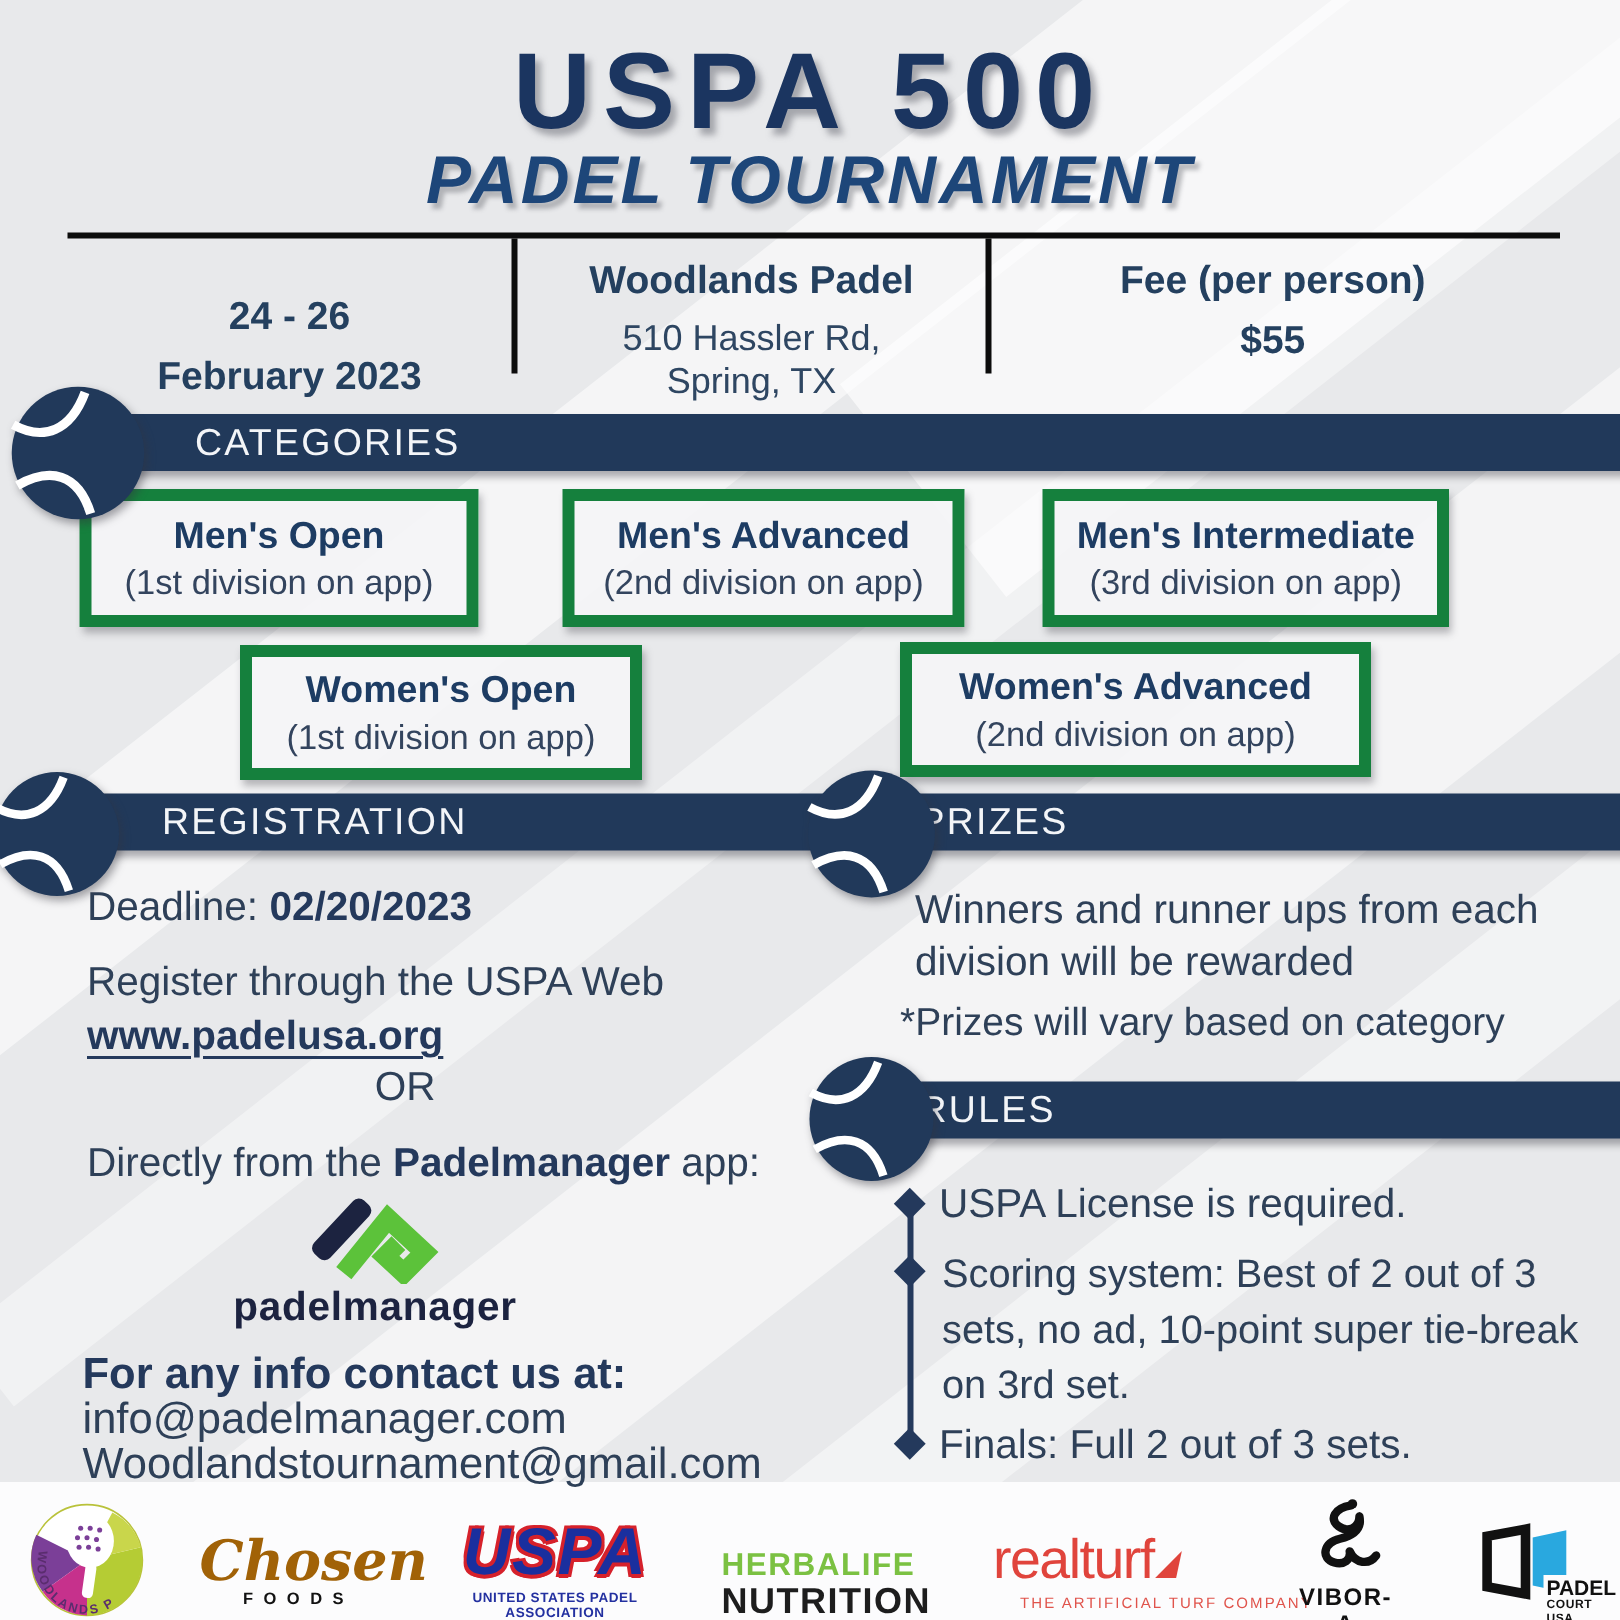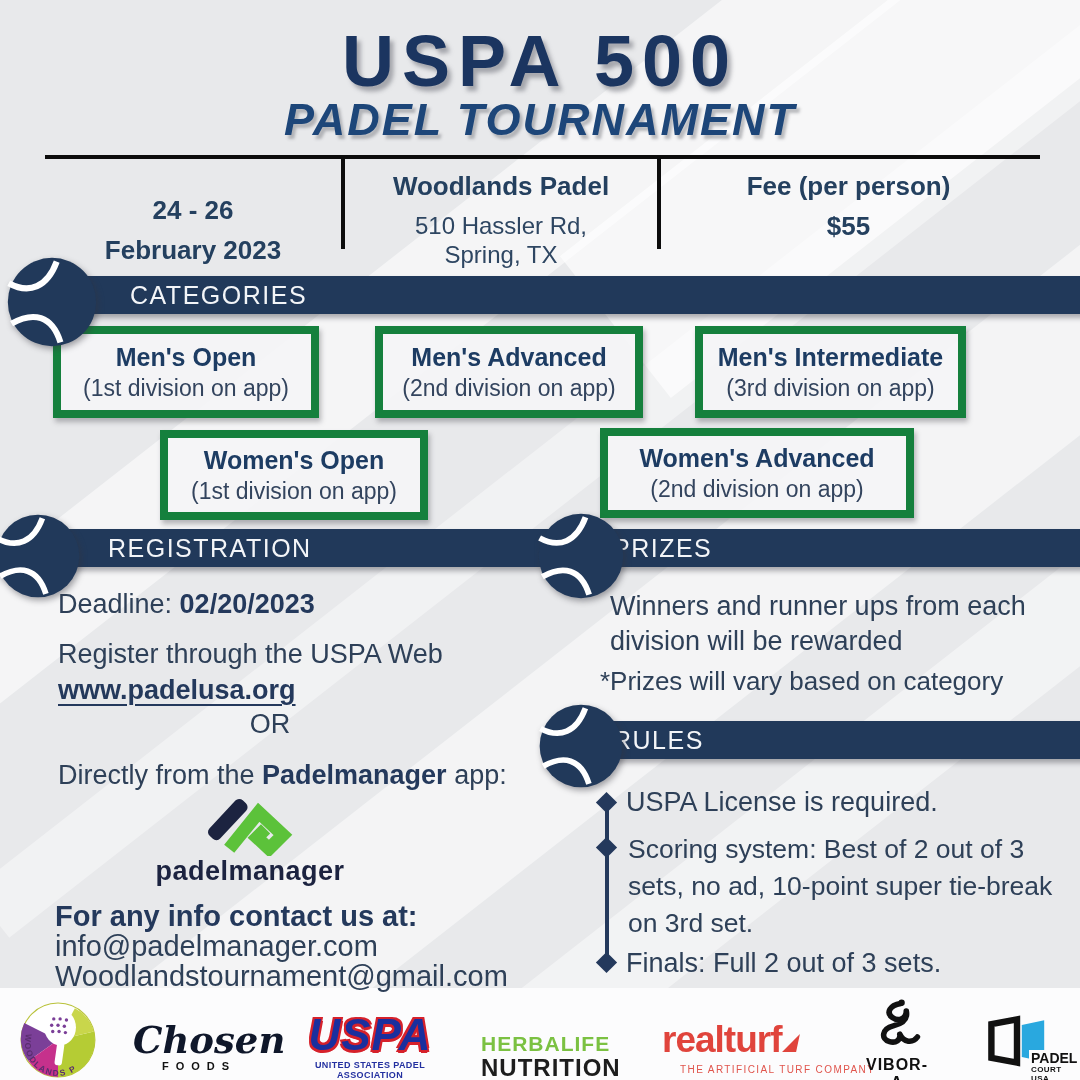--- a/index.html
+++ b/index.html
@@ -68,28 +68,28 @@
 
   .contact{position:absolute;left:55px;top:901px;font-size:29px;line-height:30px;z-index:2;}
   .contact .head{font-weight:bold;color:#24395c;}
 
   
   .rules-line{position:absolute;left:605px;top:802px;width:4px;height:162px;background:#24395c;z-index:2;}
   .diamond{position:absolute;width:15px;height:15px;background:#24395c;transform:rotate(45deg);z-index:2;}
 
   
   .sp{position:absolute;z-index:2;}
-  .chosen-name{font-family:"DejaVu Serif",serif;font-style:italic;font-weight:bold;font-size:37px;color:#0f172a;line-height:36px;}
+  .chosen-name{font-family:"DejaVu Serif",serif;font-style:italic;font-weight:bold;font-size:37px;color:#a16207;line-height:36px;}
   .chosen-sub{font-size:11px;letter-spacing:7px;color:#121212;text-align:center;margin-top:2px;font-weight:bold;}
   .uspa-name{font-size:44px;font-weight:800;font-style:italic;color:#1a2f9e;letter-spacing:1px;line-height:42px;
     text-shadow:2px 2px 0 #d6212b,-2px -2px 0 #d6212b,2px -2px 0 #d6212b,-2px 2px 0 #d6212b,0 3px 0 #d6212b;}
   .uspa-sub{font-size:9px;color:#2330a0;letter-spacing:.4px;margin-top:4px;font-weight:bold;}
   .herb1{font-size:21px;font-weight:800;color:#7bc142;letter-spacing:1px;line-height:22px;}
   .herb2{font-size:24px;font-weight:800;color:#1d1d1d;letter-spacing:1px;line-height:25px;}
-  .rt-name{font-size:37px;font-weight:bold;color:#e0443c;letter-spacing:-1px;line-height:36px;}
+  .rt-name{font-size:37px;font-weight:normal;color:#e0443c;letter-spacing:-1px;line-height:36px;}
   .rt-sub{font-size:10px;color:#e0544c;letter-spacing:1.4px;margin-top:6px;margin-left:18px;}
   .rt-tri{display:inline-block;width:0;height:0;border-left:14px solid transparent;border-bottom:18px solid #e0443c;margin-left:3px;transform:skewX(-12deg);}
   .vib-name{font-size:16px;font-weight:800;color:#111;letter-spacing:1px;text-align:center;margin-top:2px;}
   .pcu-l1{font-size:14px;font-weight:800;color:#111;line-height:14px;}
   .pcu-l2{font-size:8px;font-weight:bold;color:#111;letter-spacing:.4px;}
 </style>
 </head>
 <body>
 
 <div class="poster">

